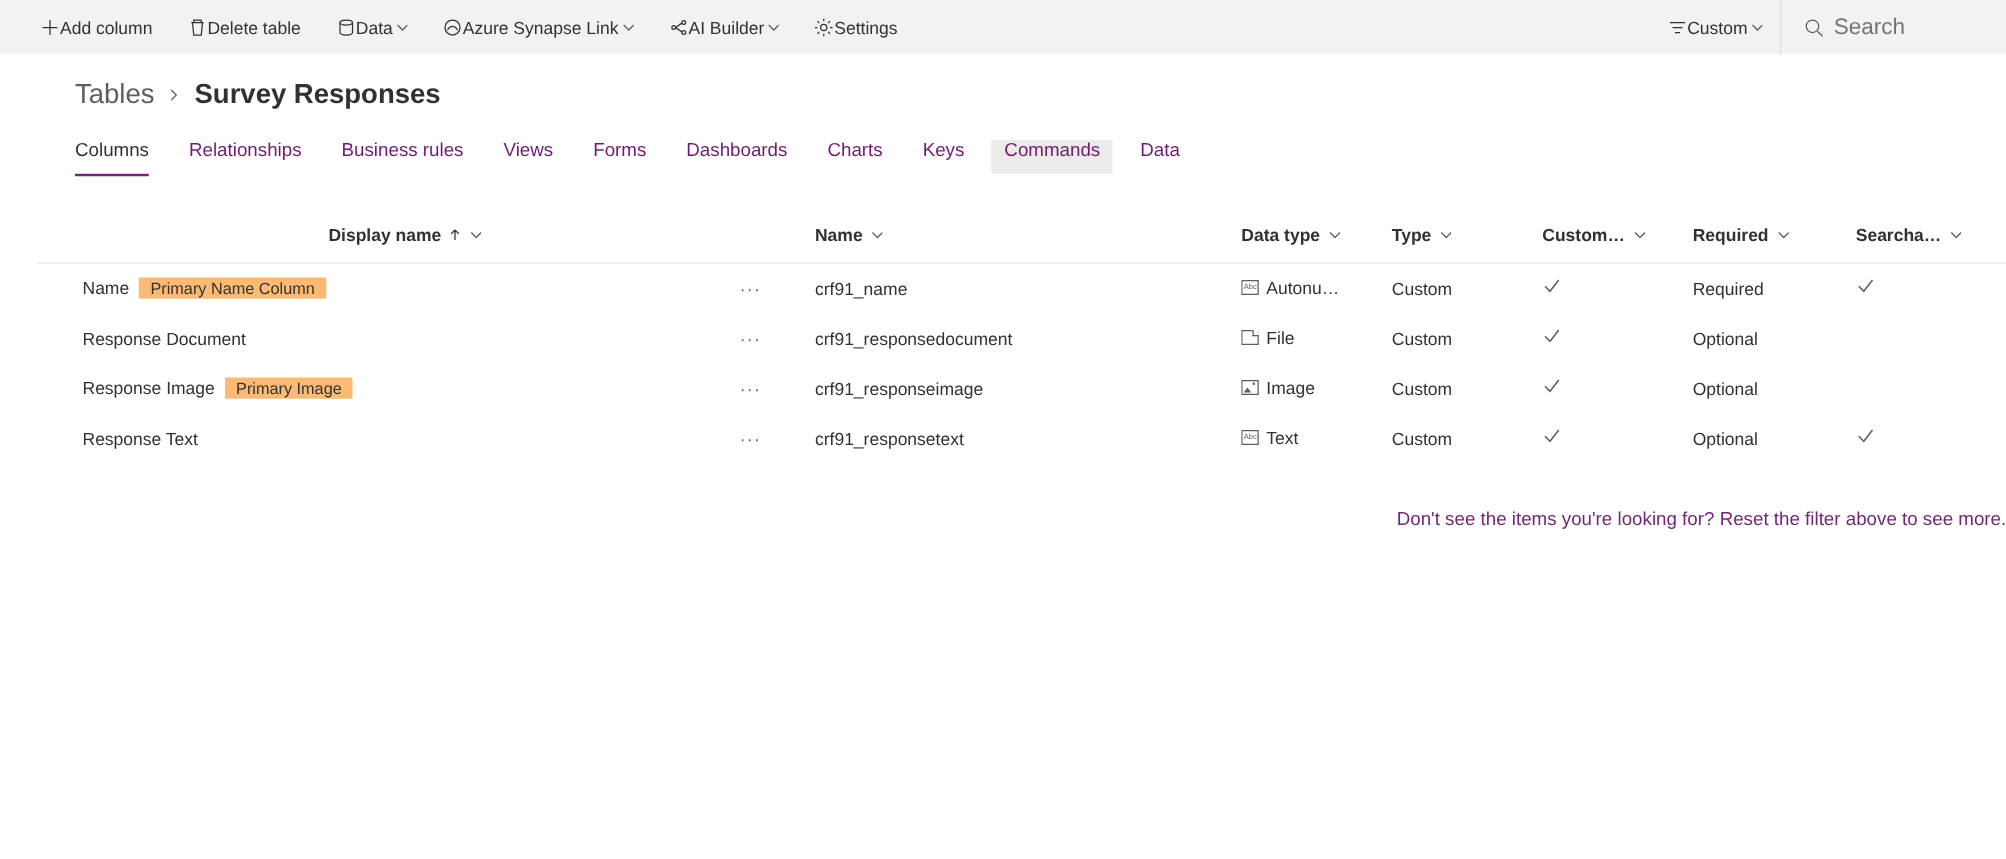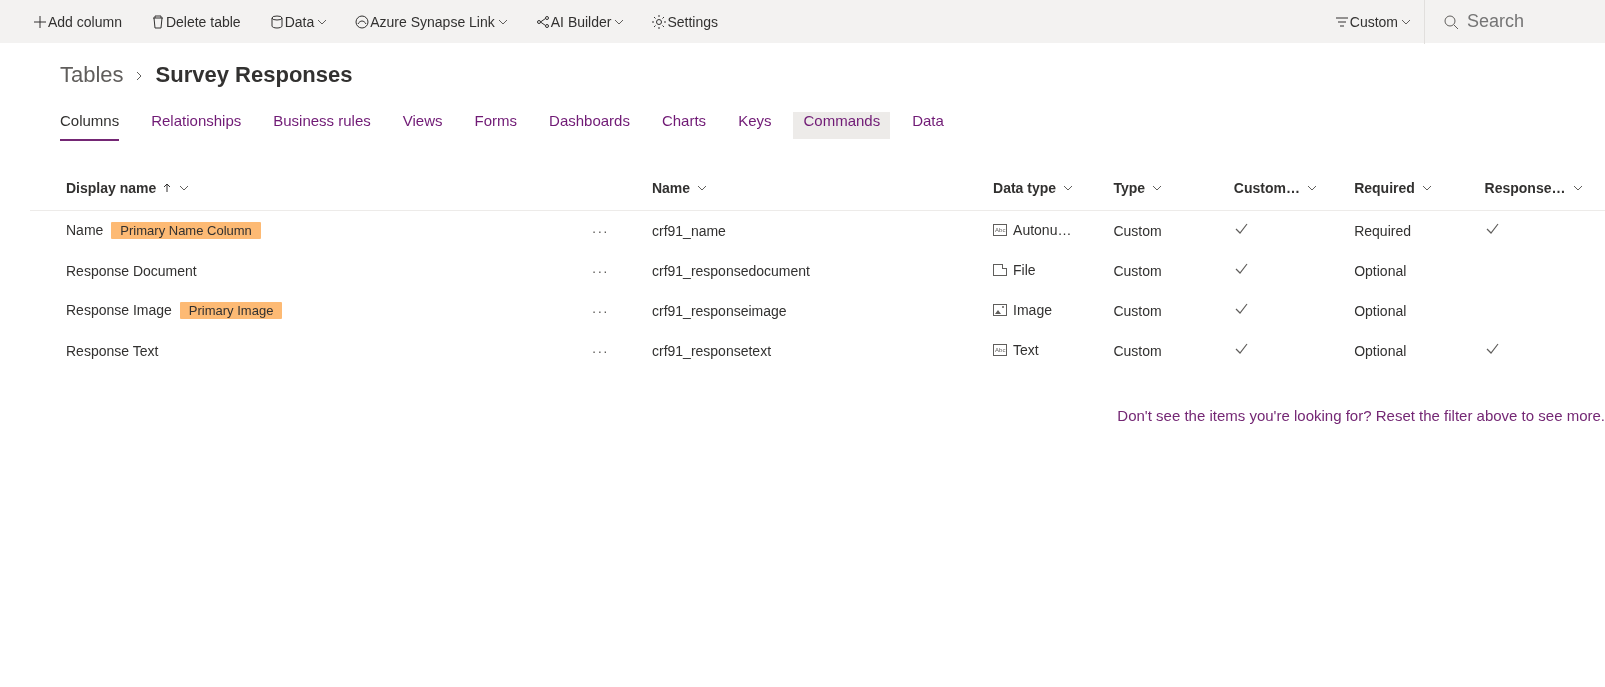--- a/index.html
+++ b/index.html
@@ -23,21 +23,21 @@
   .tabs { display: flex; align-items: flex-start; gap: 32px; padding: 24px 30px 0 60px; border-bottom: 1px solid transparent; }
   .tab { font-size: 15px; color: #701a75; padding-bottom: 10px; cursor: pointer; }
   .tab.active { border-bottom: 2px solid #742774; color: #323130; font-weight: 400; }
   .tab.hover { background: #edebe9; padding-left:10px; padding-right:10px; margin-left:-10px; margin-right:-10px; }
 
   
   .grid { margin: 30px 0 0 30px; width: calc(100% - 30px); }
   .grid table { width: 100%; border-collapse: collapse; table-layout: fixed; }
   .grid th, .grid td { text-align: left; padding: 8px 10px 8px 0; font-weight: 400; vertical-align: middle; white-space: nowrap; overflow: hidden; text-overflow: ellipsis; }
   .grid thead th { font-weight: 600; padding-bottom: 14px; border-bottom: 1px solid #edebe9; }
-  .grid thead th.first { padding-left: 36px; }
+  .grid thead th.first { padding-left: 36px; text-align: center; }
   .grid tbody td.first { padding-left: 36px; }
   .grid tbody tr { height: 40px; }
   .hdr { display: inline-flex; align-items: center; gap: 6px; cursor: pointer; }
   .hdr .chev, .hdr .arrow { width: 10px; height: 10px; }
   .badge { display: inline-block; background: #fdba74; padding: 1px 9px; font-size: 13px; color: #323130; margin-left: 8px; border-radius:1px; }
   .rowmore { text-align: right; padding-right: 24px; color: #605e5c; cursor: pointer; letter-spacing: 1px; }
   .dt { display: inline-flex; align-items: center; gap: 6px; }
   .dtico { width: 14px; height: 12px; border: 1px solid #605e5c; display: inline-block; position: relative; }
   .dtico.abc::after { content: "Abc"; font-size: 6px; position: absolute; top: 0; left: 1px; line-height: 10px; color:#605e5c; }
   .dtico.file::before { content: ""; position:absolute; top:-1px; right:-1px; width:4px; height:4px; border-left:1px solid #605e5c; border-bottom:1px solid #605e5c; background:#fff; }
@@ -243,21 +243,21 @@
                 <use href="#i-chev"></use>
               </svg>
             </span></th>
         <th><span class="hdr">
               <span>Required</span>
               <svg class="chev">
                 <use href="#i-chev"></use>
               </svg>
             </span></th>
         <th><span class="hdr">
-              <span>Response…</span>
+              <span>Searcha…</span>
               <svg class="chev">
                 <use href="#i-chev"></use>
               </svg>
             </span></th>
       </tr>
     </thead>
     <tbody id="gridbody">
         <tr>
           <td class="first"><span>Name</span><span class="badge">Primary Name Column</span></td>
           <td class="rowmore">···</td>

